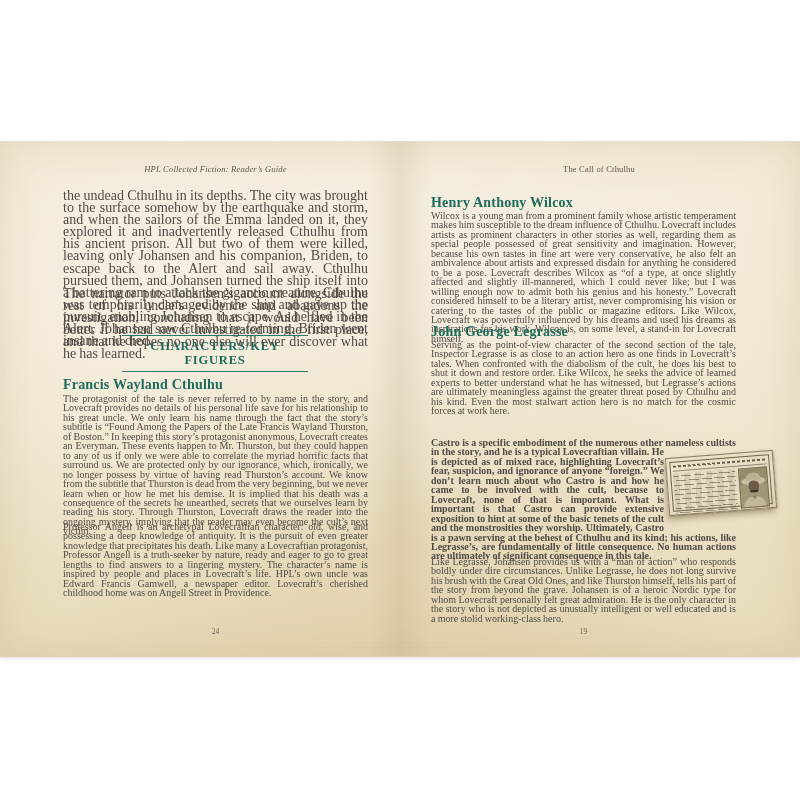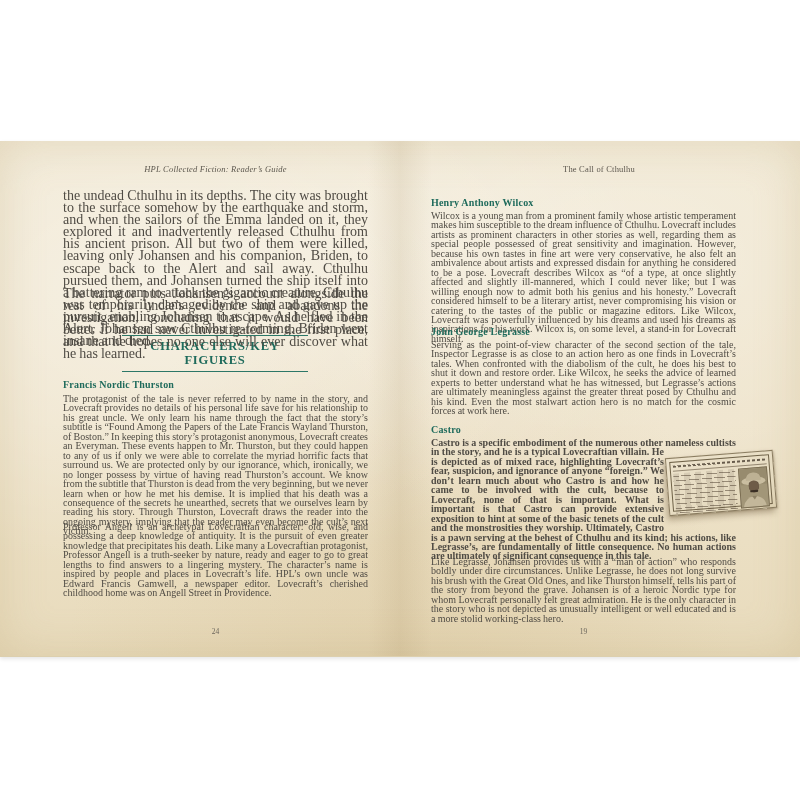--- a/index.html
+++ b/index.html
@@ -38,21 +38,21 @@
   .secwrap{
     left:122px;width:186px;text-align:center;
     border-top:1px solid #2c7767;border-bottom:1px solid #2c7767;
     padding:3px 0 4px 0;
   }
   .sechead{
     font-size:12.5px;line-height:14px;font-weight:bold;color:#1f6b5c;letter-spacing:0.8px;
     margin:0;
   }
   .ehead{
-    font-size:10px;line-height:13px;font-weight:bold;color:#1f6b5c;letter-spacing:0.2px;margin:0;
+    font-size:14px;line-height:13px;font-weight:bold;color:#1f6b5c;letter-spacing:0.2px;margin:0;
   }
   .pagenum{font-size:7.5px;color:#6b665c;text-align:center;}
 
   
   .id-card{
     position:absolute;left:268px;top:313px;width:108px;height:58px;
     transform:rotate(-4.5deg);
     background:linear-gradient(160deg,#ece2cb 0%, #e6dbc0 70%, #ddd0b0 100%);
     border:1px solid #8a7c60;
     box-shadow:-2px 4px 6px rgba(95,75,45,0.40), 1px 1px 2px rgba(95,75,45,0.25);
@@ -99,38 +99,37 @@
     <div class="blk runhead ital" style="left:63px;top:23px;">HPL Collected Fiction: Reader’s Guide</div>
 
     <div class="blk body loose" style="left:63px;top:49px;">the undead Cthulhu in its depths. The city was brought to the surface somehow by the earthquake and storm, and when the sailors of the Emma landed on it, they explored it and inadvertently released Cthulhu from his ancient prison. All but two of them were killed, leaving only Johansen and his companion, Briden, to escape back to the Alert and sail away. Cthulhu pursued them, and Johansen turned the ship itself into a battering ram to attack the gigantic creature. Cthulhu was temporarily damaged by the ship and gave up the pursuit, enabling Johansen to escape. As he fled in the Alert, Johansen saw Cthulhu re-forming. Briden went insane and died.</div>
 
     <div class="blk secwrap" style="top:194px;">
       <h2 class="sechead">CHARACTERS/KEY FIGURES</h2>
     </div>
 
     <div class="blk body loose" style="left:63px;top:147px;">The narrator puts Johansen’s account alongside the rest of his uncle’s evidence and abandons the investigation, concluding that it would have been better if he had never investigated in the first place, and that he hopes no one else will ever discover what he has learned.</div>
 
-    <h3 class="blk ehead" style="left:63px;top:237px;">Francis Nordic Thurston</h3>
+    <h3 class="blk ehead" style="left:63px;top:237px;">Francis Wayland Cthulhu</h3>
     <div class="blk body" style="left:63px;top:253px;">The protagonist of the tale is never referred to by name in the story, and Lovecraft provides no details of his personal life save for his relationship to his great uncle. We only learn his name through the fact that the story’s subtitle is “Found Among the Papers of the Late Francis Wayland Thurston, of Boston.” In keeping this story’s protagonist anonymous, Lovecraft creates an Everyman. These events happen to Mr. Thurston, but they could happen to any of us if only we were able to correlate the myriad horrific facts that surround us. We are protected only by our ignorance, which, ironically, we no longer possess by virtue of having read Thurston’s account. We know from the subtitle that Thurston is dead from the very beginning, but we never learn when or how he met his demise. It is implied that his death was a consequence of the secrets he unearthed, secrets that we ourselves learn by reading his story. Through Thurston, Lovecraft draws the reader into the ongoing mystery, implying that the reader may even become the cult’s next victim.</div>
 
     <div class="blk body" style="left:63px;top:381px;">Professor Angell is an archetypal Lovecraftian character: old, wise, and possessing a deep knowledge of antiquity. It is the pursuit of even greater knowledge that precipitates his death. Like many a Lovecraftian protagonist, Professor Angell is a truth-seeker by nature, ready and eager to go to great lengths to find answers to a lingering mystery. The character’s name is inspired by people and places in Lovecraft’s life. HPL’s own uncle was Edward Francis Gamwell, a newspaper editor. Lovecraft’s cherished childhood home was on Angell Street in Providence.</div>
 
     <div class="blk pagenum" style="left:63px;top:486px;">24</div>
   </section>
 
   <section class="page right">
     <div class="blk runhead" style="left:50px;top:23px;width:300px;">The Call of Cthulhu</div>
 
     <h3 class="blk ehead" style="left:32px;top:55px;">Henry Anthony Wilcox</h3>
     <div class="blk body" style="left:32px;top:70px;">Wilcox is a young man from a prominent family whose artistic temperament makes him susceptible to the dream influence of Cthulhu. Lovecraft includes artists as prominent characters in other stories as well, regarding them as special people possessed of great sensitivity and imagination. However, because his own tastes in fine art were very conservative, he also felt an ambivalence about artists and expressed disdain for anything he considered to be a pose. Lovecraft describes Wilcox as “of a type, at once slightly affected and slightly ill-mannered, which I could never like; but I was willing enough now to admit both his genius and his honesty.” Lovecraft considered himself to be a literary artist, never compromising his vision or catering to the tastes of the public or magazine editors. Like Wilcox, Lovecraft was powerfully influenced by his dreams and used his dreams as inspirations for his work. Wilcox is, on some level, a stand-in for Lovecraft himself.</div>
 
     <h3 class="blk ehead" style="left:32px;top:184px;">John George Legrasse</h3>
     <div class="blk body" style="left:32px;top:199px;">Serving as the point-of-view character of the second section of the tale, Inspector Legrasse is as close to an action hero as one finds in Lovecraft’s tales. When confronted with the diabolism of the cult, he does his best to shut it down and restore order. Like Wilcox, he seeks the advice of learned experts to better understand what he has witnessed, but Legrasse’s actions are ultimately meaningless against the greater threat posed by Cthulhu and his kind. Even the most stalwart action hero is no match for the cosmic forces at work here.</div>
 
-    <h3 class="blk ehead" style="left:32px;top:282px;">Castro</h3>
     <div class="blk castro-block" style="left:32px;top:297px;font-weight:bold;">
       <span class="card-spacer"></span>
       <p class="body">Castro is a specific embodiment of the numerous other nameless cultists in the story, and he is a typical Lovecraftian villain. He is depicted as of mixed race, highlighting Lovecraft’s fear, suspicion, and ignorance of anyone “foreign.” We don’t learn much about who Castro is and how he came to be involved with the cult, because to Lovecraft, none of that is important. What is important is that Castro can provide extensive exposition to hint at some of the basic tenets of the cult and the monstrosities they worship. Ultimately, Castro is a pawn serving at the behest of Cthulhu and its kind; his actions, like Legrasse’s, are fundamentally of little consequence. No human actions are ultimately of significant consequence in this tale.</p>
     </div>
 
     <div class="id-card">
       <div class="card-frame">
         <div class="card-header"></div>
         <div class="card-body">
           <div class="scrawl"></div>

